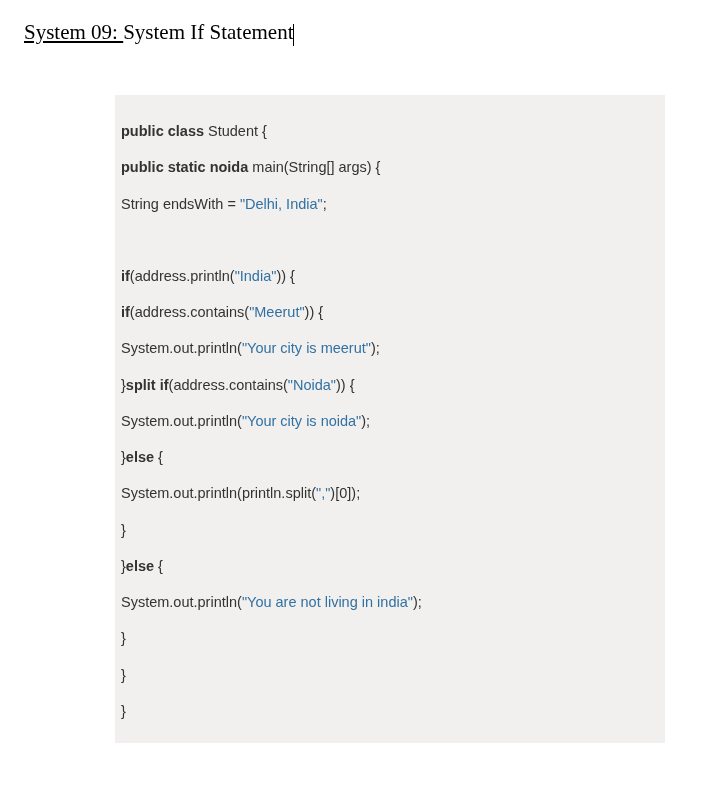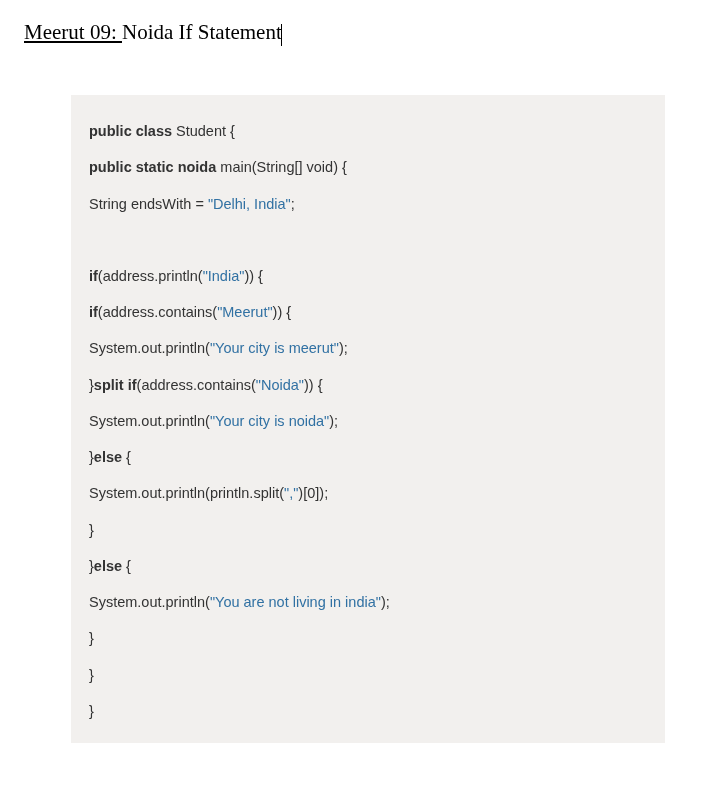--- a/index.html
+++ b/index.html
@@ -31,23 +31,23 @@
       width: 1px;
       height: 22px;
       background: #000;
       vertical-align: text-bottom;
       margin-left: -1px;
       position: relative;
       top: 2px;
     }
     .code-block {
       background: #f2f0ee;
-      margin-left: 51px;
+      margin-left: 95px;
       margin-right: 35px;
-      padding: 18px 18px 14px 18px;
+      padding: 18px 18px 14px 6px;
       font-family: Verdana, Geneva, sans-serif;
       font-size: 14.5px;
       line-height: 2.5;
       color: #333333;
     }
     .code-line {
       display: block;
       white-space: nowrap;
     }
     .blank-line {
@@ -62,26 +62,26 @@
       color: #3171A3;
     }
     .num {
       color: #333333;
     }
   </style>
 </head>
 <body>
 
 <div class="title">
-  <span class="title-program">Meerut 09: </span><span class="title-rest"> Noida If Statement</span><span class="cursor"></span>
+  <span class="title-program">System 09: </span><span class="title-rest"> System If Statement</span><span class="cursor"></span>
 </div>
 
 <div class="code-block">
   <span class="code-line"><span class="kw">public class</span><span> Student {</span></span>
-  <span class="code-line"><span class="kw">public static noida</span><span> main(String[] void) {</span></span>
+  <span class="code-line"><span class="kw">public static noida</span><span> main(String[] args) {</span></span>
   <span class="code-line"><span>String endsWith = </span><span class="str">"Delhi, India"</span><span>;</span></span>
   <span class="blank-line"></span>
   <span class="code-line"><span class="kw">if</span><span>(address.println(</span><span class="str">"India"</span><span>)) {</span></span>
   <span class="code-line"><span class="kw">if</span><span>(address.contains(</span><span class="str">"Meerut"</span><span>)) {</span></span>
   <span class="code-line"><span>System.out.println(</span><span class="str">"Your city is meerut"</span><span>);</span></span>
   <span class="code-line"><span>}</span><span class="kw">split if</span><span>(address.contains(</span><span class="str">"Noida"</span><span>)) {</span></span>
   <span class="code-line"><span>System.out.println(</span><span class="str">"Your city is noida"</span><span>);</span></span>
   <span class="code-line"><span>}</span><span class="kw">else</span><span> {</span></span>
   <span class="code-line"><span>System.out.println(println.split(</span><span class="str">","</span><span>)[</span><span class="num">0</span><span>]);</span></span>
   <span class="code-line"><span>}</span></span>

